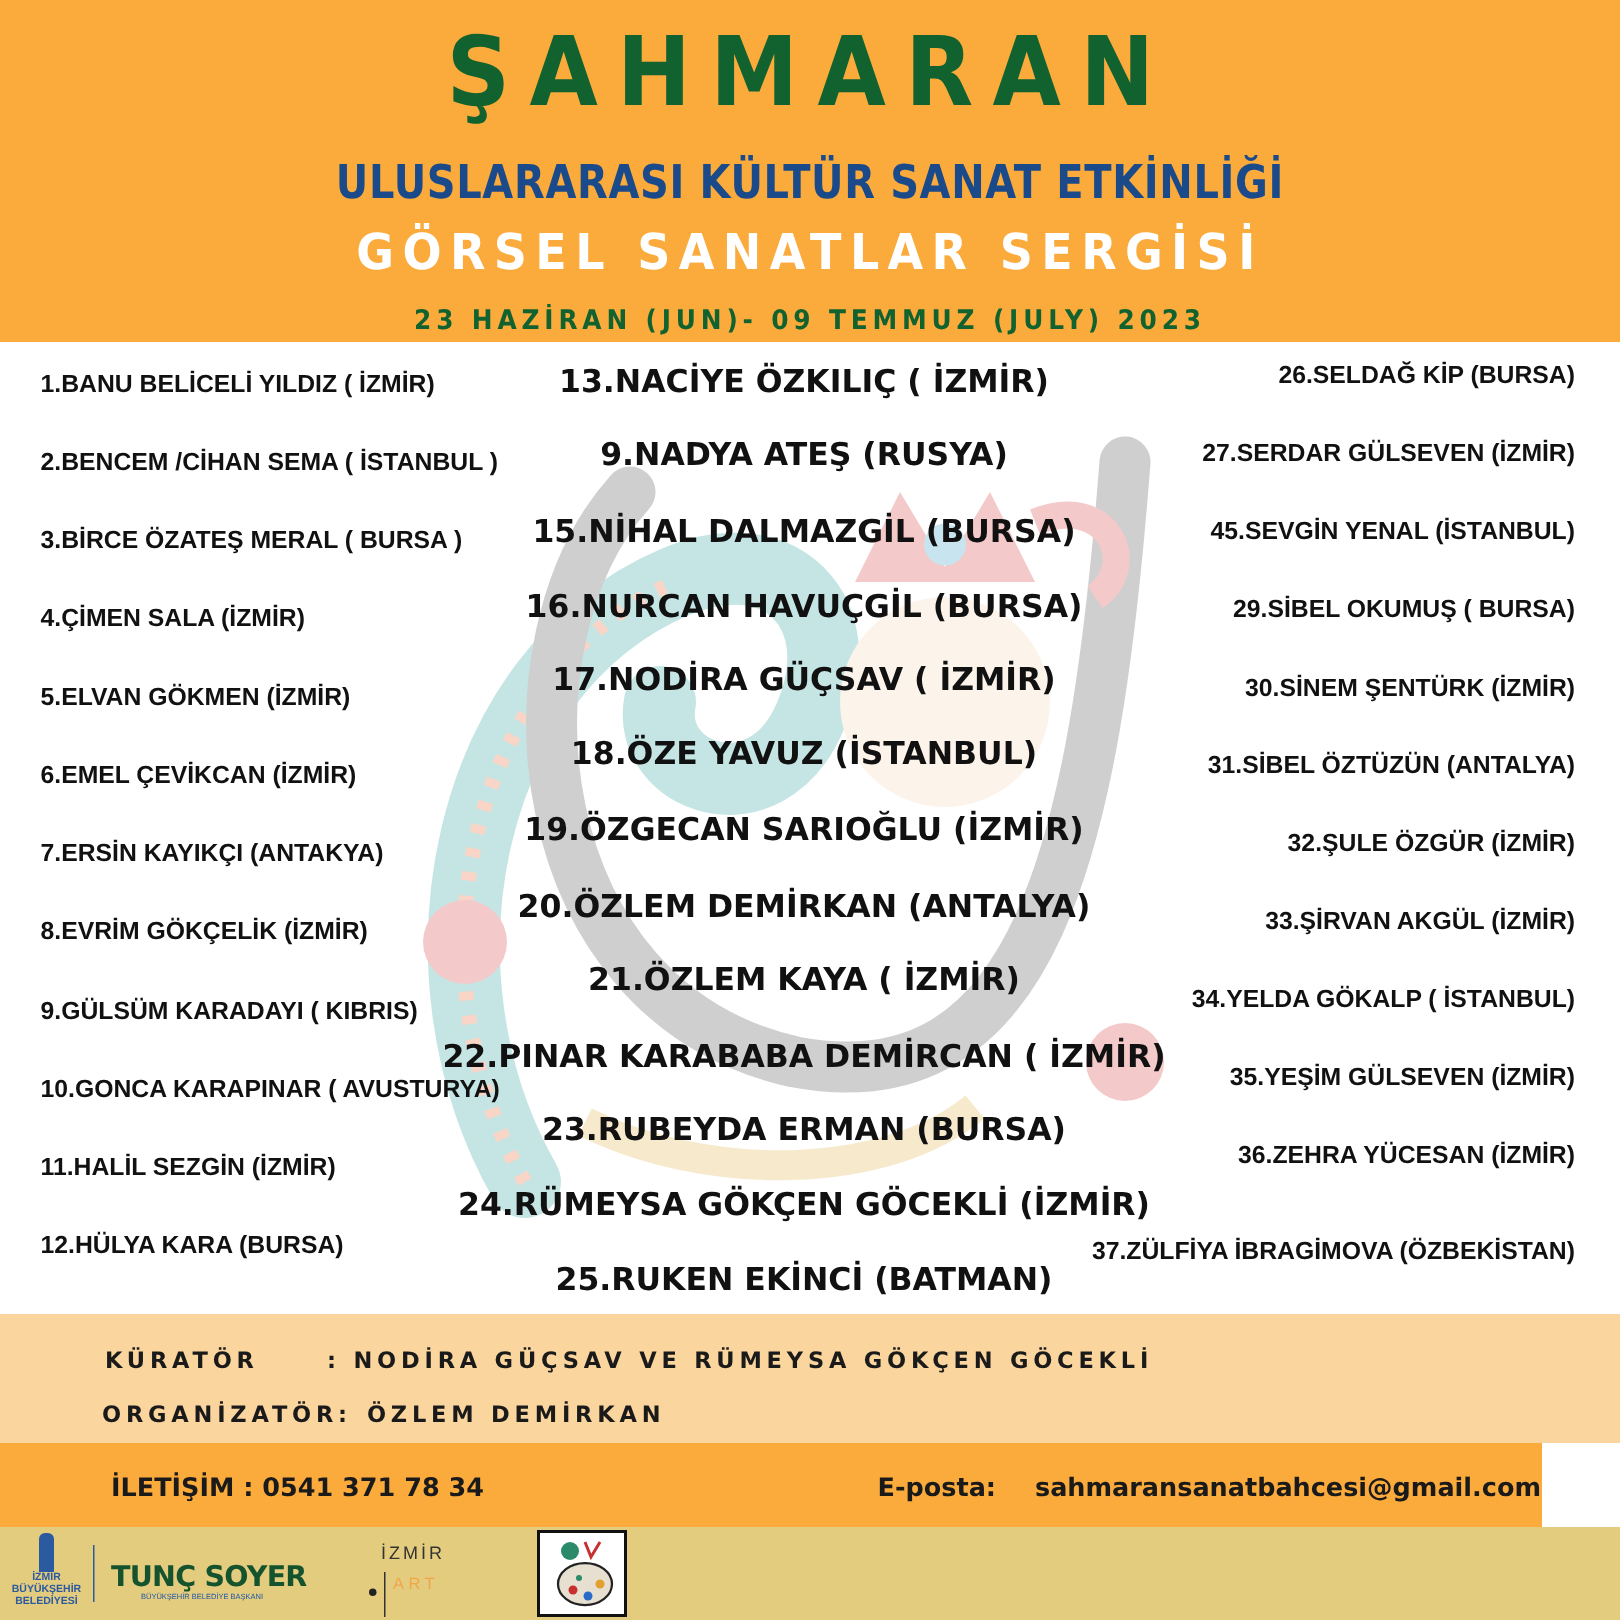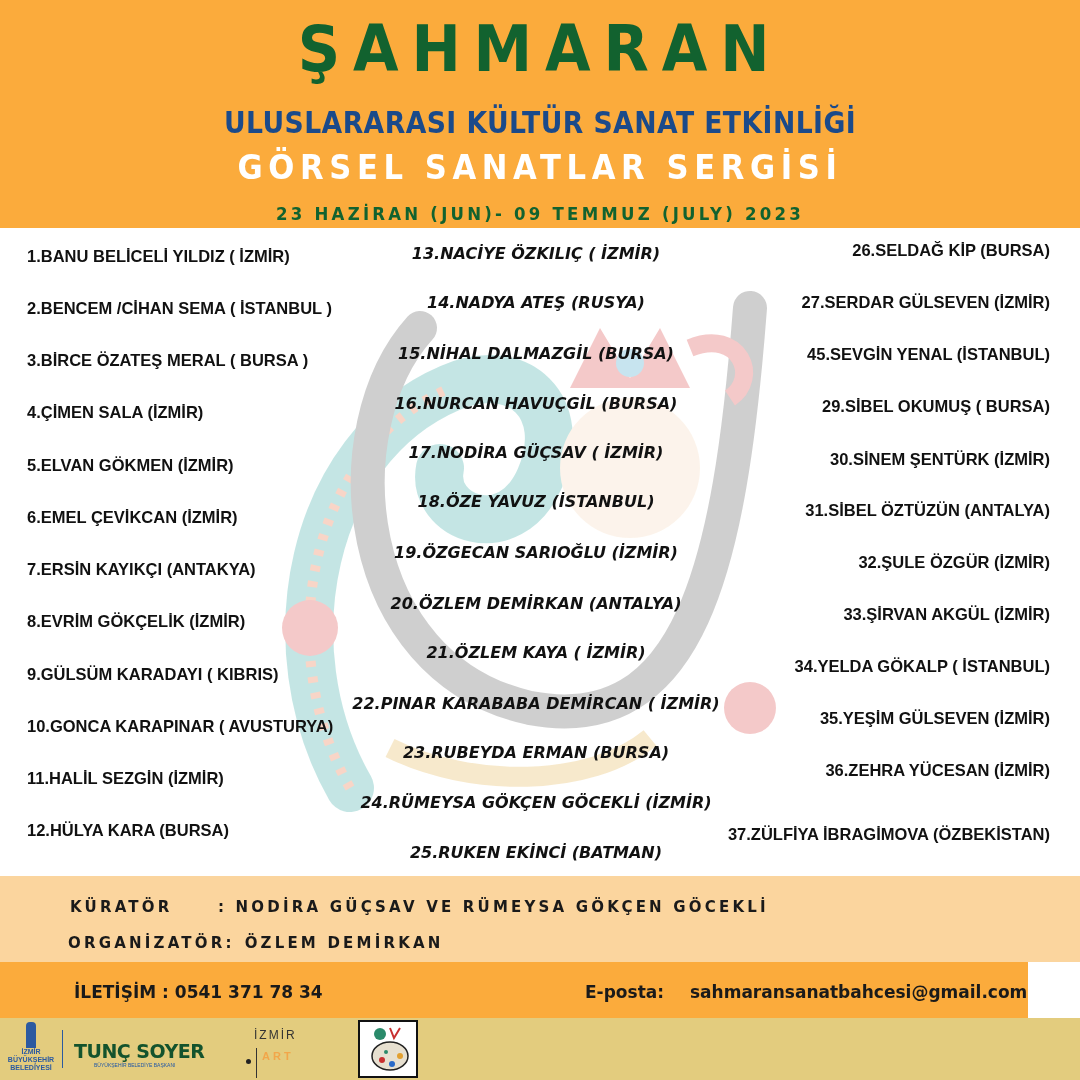--- a/index.html
+++ b/index.html
@@ -37,21 +37,21 @@
   }
   .bg-art {
     position: absolute; left: 270px; top: 40px; width: 520px; height: 560px;
     opacity: 0.28; pointer-events: none;
   }
   .name {
     position: absolute; font-weight: bold; font-size: 16.5px; color: #111;
     white-space: nowrap; line-height: 20px;
   }
   .col1 .name { left: 27px; }
-  .col2 .name { left: 0; width: 1080px; text-align: center; padding-right: 8px; font-family: "DejaVu Sans", sans-serif; font-size: 16px; font-style: italic; }
+  .col2 .name { left: 0; width: 1080px; text-align: center; padding-right: 8px; font-family: "DejaVu Sans", sans-serif; font-size: 21px; }
   .col3 .name { right: 30px; text-align: right; }
 
   .credits {
     position: absolute; left: 0; top: 876px; width: 1080px; height: 86px;
     background: #fbd59e;
   }
   .credit-row {
     position: absolute; font-family: "DejaVu Sans", sans-serif; font-weight: bold;
     font-size: 15px; letter-spacing: 3.2px; color: #1a1a1a; white-space: nowrap;
   }
@@ -90,21 +90,21 @@
   }
   .logo-tunc-sub {
     position: absolute; left: 94px; top: 44px; font-size: 5px; color: #1f56a6;
   }
   .logo-art {
     position: absolute; left: 246px; top: 8px; width: 70px; height: 52px;
   }
   .logo-art .izmir { position: absolute; left: 8px; top: 2px; font-size: 12px; letter-spacing: 2px; color: #333; }
   .logo-art .dot { position: absolute; left: 0; top: 33px; width: 5px; height: 5px; border-radius: 50%; background: #222; }
   .logo-art .bar { position: absolute; left: 10px; top: 22px; width: 1px; height: 30px; background: #333; }
-  .logo-art .art { position: absolute; left: 16px; top: 24px; font-size: 11px; letter-spacing: 3px; color: #f2a64a; font-weight: bold; }
+  .logo-art .art { position: absolute; left: 16px; top: 24px; font-size: 11px; letter-spacing: 3px; color: #f2a64a; font-weight: normal; }
   .logo-sahmaran {
     position: absolute; left: 358px; top: 2px; width: 60px; height: 58px; background: #fff;
     border: 2px solid #111;
   }
 </style>
 </head>
 <body>
 
 <div class="header">
   <div class="title">ŞAHMARAN</div>
@@ -137,21 +137,21 @@
     <div class="name" style="top:331px">7.ERSİN KAYIKÇI (ANTAKYA)</div>
     <div class="name" style="top:383px">8.EVRİM GÖKÇELİK (İZMİR)</div>
     <div class="name" style="top:436px">9.GÜLSÜM KARADAYI ( KIBRIS)</div>
     <div class="name" style="top:488px">10.GONCA KARAPINAR ( AVUSTURYA)</div>
     <div class="name" style="top:540px">11.HALİL SEZGİN (İZMİR)</div>
     <div class="name" style="top:592px">12.HÜLYA KARA (BURSA)</div>
   </div>
 
   <div class="col2">
     <div class="name" style="top:16px">13.NACİYE ÖZKILIÇ ( İZMİR)</div>
-    <div class="name" style="top:65px">14.NADYA ATEŞ (RUSYA)</div>
+    <div class="name" style="top:65px">9.NADYA ATEŞ (RUSYA)</div>
     <div class="name" style="top:116px">15.NİHAL DALMAZGİL (BURSA)</div>
     <div class="name" style="top:166px">16.NURCAN HAVUÇGİL (BURSA)</div>
     <div class="name" style="top:215px">17.NODİRA GÜÇSAV ( İZMİR)</div>
     <div class="name" style="top:264px">18.ÖZE YAVUZ (İSTANBUL)</div>
     <div class="name" style="top:315px">19.ÖZGECAN SARIOĞLU (İZMİR)</div>
     <div class="name" style="top:366px">20.ÖZLEM DEMİRKAN (ANTALYA)</div>
     <div class="name" style="top:415px">21.ÖZLEM KAYA ( İZMİR)</div>
     <div class="name" style="top:466px">22.PINAR KARABABA DEMİRCAN ( İZMİR)</div>
     <div class="name" style="top:515px">23.RUBEYDA ERMAN (BURSA)</div>
     <div class="name" style="top:565px">24.RÜMEYSA GÖKÇEN GÖCEKLİ (İZMİR)</div>

